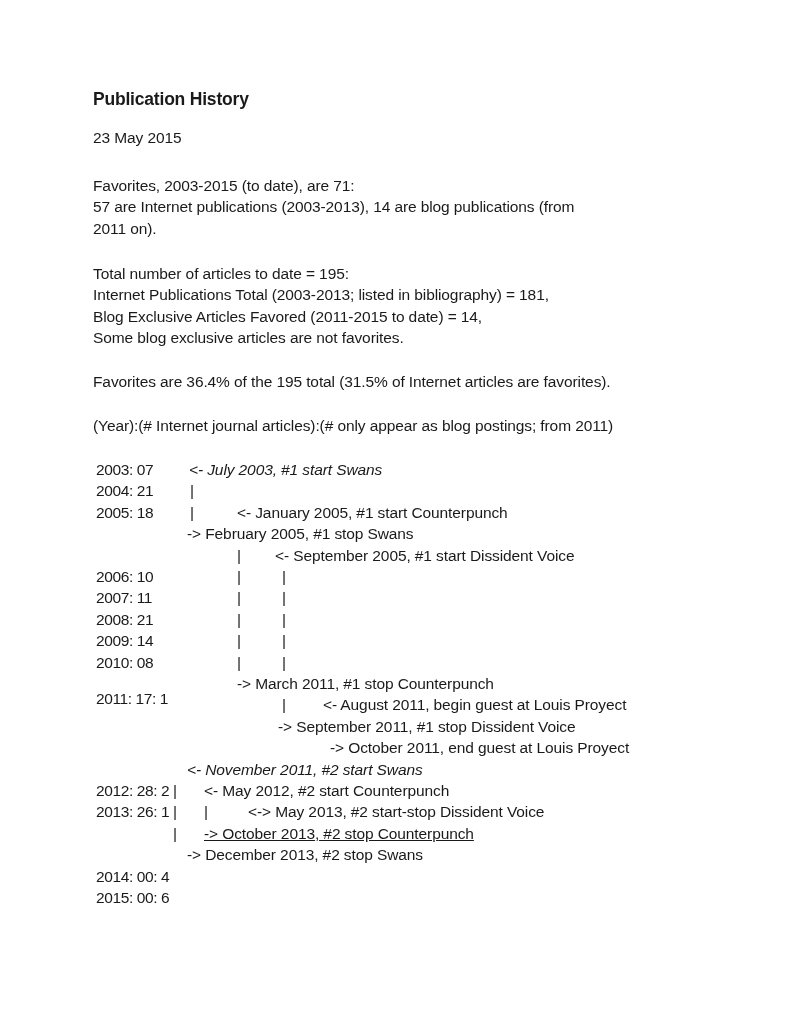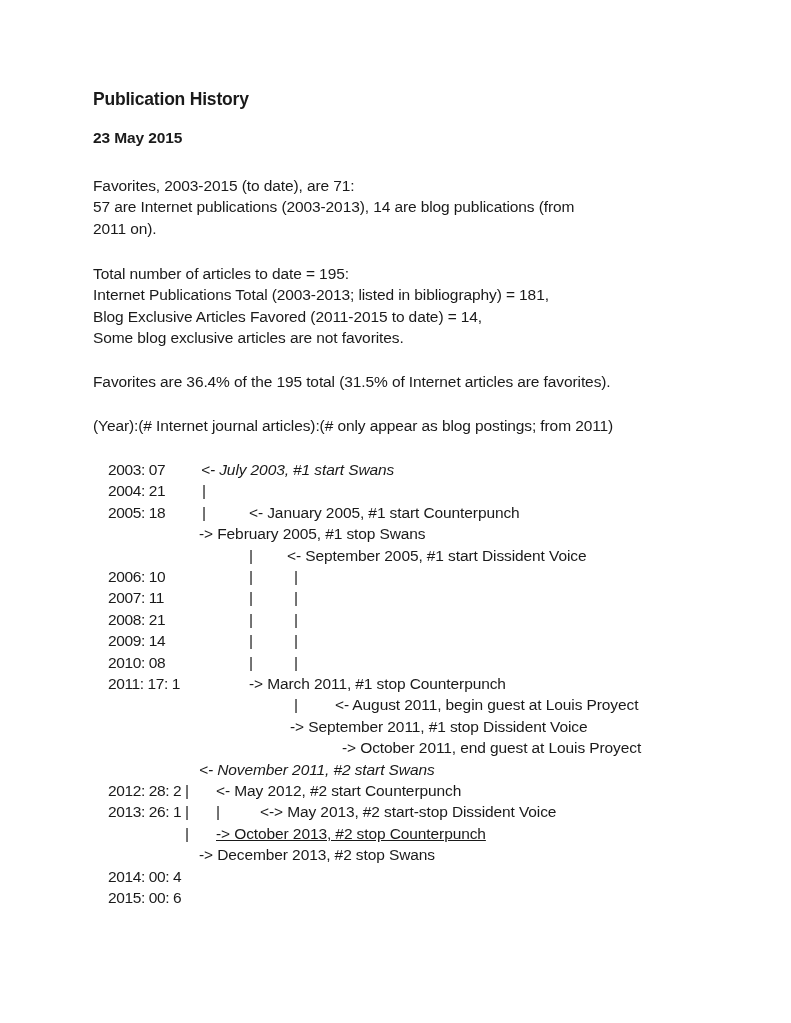--- a/index.html
+++ b/index.html
@@ -25,35 +25,34 @@
     top: 89px;
     margin: 0;
     font-size: 17.5px;
     font-weight: bold;
     letter-spacing: -0.2px;
   }
   .doc-date {
     position: absolute;
     left: 93px;
     top: 127px;
-    font-weight: bold;
   }
   .para {
     position: absolute;
     left: 93px;
     white-space: pre;
   }
   .para-0 { top: 175px; }
   .para-1 { top: 263px; }
   .para-2 { top: 371px; }
   .para-3 { top: 415px; }
   .pline { height: 21.4px; }
   .timeline {
     position: absolute;
-    left: 12px;
+    left: 0;
     top: 459px;
     width: 627px;
     height: 460px;
   }
   .tl-line {
     position: absolute;
     left: 0;
     width: 100%;
     height: 21.4px;
   }
@@ -118,21 +117,21 @@
         <span class="tl-seg tl-year" style="left: 96px;">2009: 14</span>
         <span class="tl-seg" style="left: 237px;">|</span>
         <span class="tl-seg" style="left: 282px;">|</span>
       </div>
       <div class="tl-line" style="top: 192.6px;">
         <span class="tl-seg tl-year" style="left: 96px;">2010: 08</span>
         <span class="tl-seg" style="left: 237px;">|</span>
         <span class="tl-seg" style="left: 282px;">|</span>
       </div>
       <div class="tl-line" style="top: 214px;">
-        <span class="tl-seg tl-year" style="left: 96px;">2011: 17: 1</span>
+        <span class="tl-seg tl-year" style="left: 96px; margin-top: 15px;">2011: 17: 1</span>
         <span class="tl-seg" style="left: 237px;">-&gt; March 2011, #1 stop Counterpunch</span>
       </div>
       <div class="tl-line" style="top: 235.4px;">
         <span class="tl-seg" style="left: 282px;">|</span>
         <span class="tl-seg" style="left: 323px;">&lt;- August 2011, begin guest at Louis Proyect</span>
       </div>
       <div class="tl-line" style="top: 256.8px;">
         <span class="tl-seg" style="left: 278px;">-&gt; September 2011, #1 stop Dissident Voice</span>
       </div>
       <div class="tl-line" style="top: 278.2px;">

